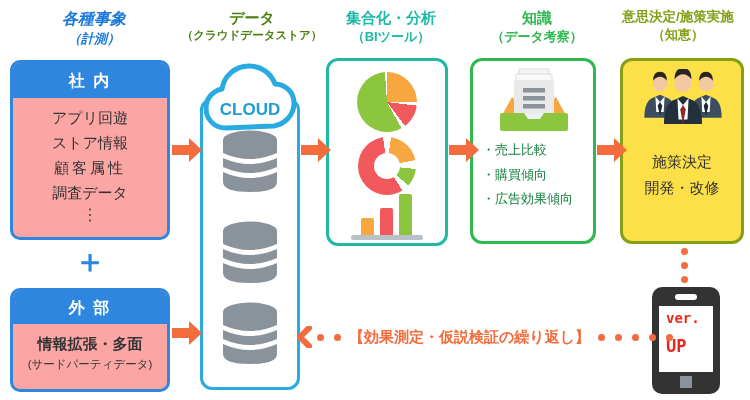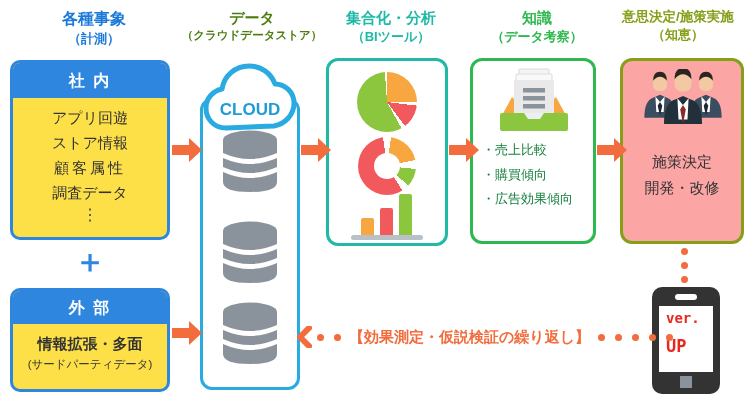--- a/index.html
+++ b/index.html
@@ -3,32 +3,32 @@
 <meta charset="utf-8">
 <style>
   * { margin:0; padding:0; box-sizing:border-box; }
   body { font-family:"Liberation Sans", sans-serif; background:#fff; }
   .canvas { position:relative; width:750px; height:400px; background:#fff; overflow:hidden; }
 
   
   .col-header { position:absolute; top:8px; text-align:center; font-weight:bold; line-height:1.35; }
   .col-header .ht { font-size:16px; }
   .col-header .hs { font-size:13px; }
-  .h1 { left:8px;   width:172px; color:#1c79d9; }
+  .h1 { left:8px;   width:172px; color:#1c79d9;font-style:italic; }
   .h2 { left:176px; width:152px; color:#4d7c0f; }
   .h2 .ht { font-size:15px; } .h2 .hs { font-size:11.5px; }
   .h3 { left:324px; width:134px; color:#1fb9a5; }
   .h3 .ht { font-size:15px; }
   .h4 { left:466px; width:142px; color:#2eb84f; }
   .h4 .ht { font-size:15px; }
   .h5 { left:606px; width:144px; color:#85a018; }
   .h5 .ht { font-size:13.5px; }
 
   
-  .blue-box { position:absolute; left:10px; width:160px; border:3px solid #2e86de; border-radius:10px; background:#fde047; overflow:hidden; }
+  .blue-box { position:absolute; left:10px; width:160px; border:3px solid #2e86de; border-radius:10px; background:#fca5a5; overflow:hidden; }
   .box-head { background:#2e86de; color:#fff; font-weight:bold; font-size:16px; text-align:center; letter-spacing:2px; }
   .internal { top:60px; height:180px; }
   .internal .box-head { height:35px; line-height:35px; }
   .internal .box-body { padding-top:7px; }
   .internal .item { font-size:15px; font-weight:500; color:#333; text-align:center; line-height:25px; }
   .internal .item.spaced { letter-spacing:3px; }
   .internal .item.dots { font-size:16px; line-height:20px; color:#444; }
   .plus { position:absolute; left:10px; top:240px; width:160px; text-align:center; color:#2e86de; font-size:32px; font-weight:bold; line-height:42px; }
   .external { top:288px; height:104px; }
   .external .box-head { height:33px; line-height:33px; }
@@ -56,21 +56,21 @@
   .bar-r { left:29px; height:27px; background:#f2595c; }
   .bar-g { left:48px; height:41px; background:#8cc63f; }
 
   
   .know-box { position:absolute; left:470px; top:58px; width:126px; height:186px; border:3px solid #2eb84f; border-radius:12px; background:#fff; }
   .inbox { position:absolute; left:19px; top:6px; width:84px; height:66px; }
   .know-list { position:absolute; left:9px; top:77px; }
   .know-list .kitem { font-size:13px; font-weight:500; color:#15803d; line-height:24.5px; white-space:nowrap; }
 
   
-  .decide-box { position:absolute; left:620px; top:58px; width:124px; height:186px; border:3px solid #85a018; border-radius:12px; background:#fca5a5; }
+  .decide-box { position:absolute; left:620px; top:58px; width:124px; height:186px; border:3px solid #85a018; border-radius:12px; background:#fde047; }
   .men { position:absolute; left:12px; top:8px; width:96px; height:68px; }
   .decide-text { position:absolute; left:0; top:88px; width:100%; text-align:center; color:#333; font-size:15px; font-weight:500; line-height:26px; }
 
   
   .arrow { position:absolute; width:17px; height:10px; background:#f26c3d; }
   .arrow::after { content:""; position:absolute; left:17px; top:-7px; width:0; height:0;
                   border-top:12px solid transparent; border-bottom:12px solid transparent; border-left:13px solid #f26c3d; }
   .a1 { left:172px; top:145px; } .a2 { left:301px; top:145px; }
   .a3 { left:449px; top:145px; } .a4 { left:597px; top:145px; }
   .a5 { left:172px; top:328px; }

